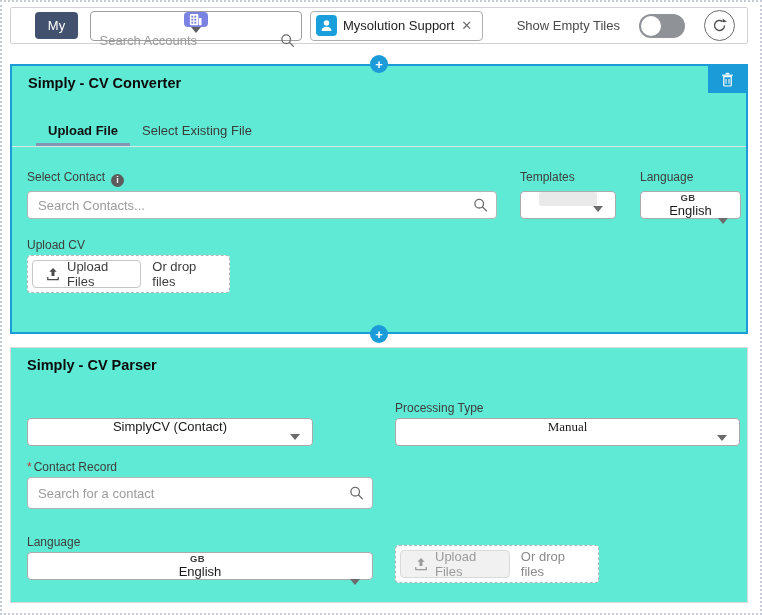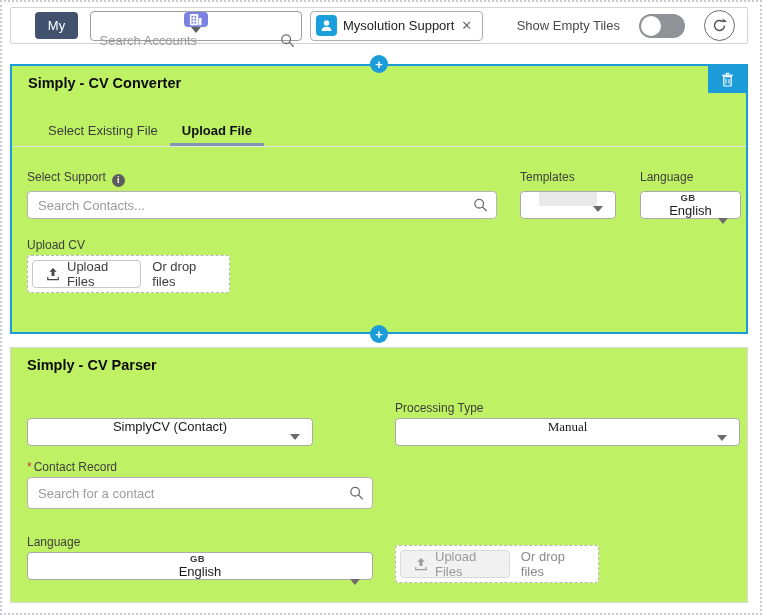--- a/index.html
+++ b/index.html
@@ -61,21 +61,21 @@
   .tb-right { margin-left: auto; display: flex; align-items: center; margin-right: 12px; gap: 19px; }
   .tb-label { font-size: 13px; color: #4a4a4a; }
   .toggle { width: 46px; height: 24px; border-radius: 12px; background: #8f9296; position: relative; cursor: pointer; }
   .toggle .knob { position: absolute; left: 2px; top: 2px; width: 20px; height: 20px; border-radius: 50%; background: #fff; }
   .refresh-btn {
     width: 31px; height: 31px; border-radius: 50%; border: 1px solid #6d6d6d; background: #fff;
     display: flex; align-items: center; justify-content: center; cursor: pointer;
   }
 
   
-  .tile { position: absolute; background: #bef264; }
+  .tile { position: absolute; background: #5eead4; }
   .tile-converter { left: 8px; top: 62px; width: 738px; height: 270px; border: 2px solid var(--accent-blue, #1b9bd8); }
   .tile-parser    { left: 8px; top: 345px; width: 738px; height: 256px; border: 1px solid #d9d9d9; }
   .tile-title { position: absolute; left: 16px; top: 9px; font-size: 14.5px; font-weight: bold; color: #0b0b0b; }
 
   .add-dot {
     position: absolute; left: 50%; width: 18px; height: 18px; margin-left: -9px;
     border-radius: 50%; background: var(--accent-blue, #1b9bd8); color: #fff;
     display: flex; align-items: center; justify-content: center; cursor: pointer; z-index: 3;
   }
   .add-dot::before { content: "+"; font-size: 13px; font-weight: bold; line-height: 1; }
@@ -206,26 +206,26 @@
           <rect x="5" y="0.8" width="4" height="1.8" fill="#fff"></rect>
           <line x1="5.4" y1="7.5" x2="5.4" y2="12.5" stroke="#fff" stroke-width="1.1"></line>
           <line x1="8.6" y1="7.5" x2="8.6" y2="12.5" stroke="#fff" stroke-width="1.1"></line>
         </svg>
       </span>
     </div>
 
     <div class="tile-title">Simply - CV Converter</div>
 
     <div class="tabs">
+      <div class="tab active">Upload File</div>
       <div class="tab">Select Existing File</div>
-      <div class="tab active">Upload File</div>
     </div>
 
     <div class="field-label" style="left:15px; top:104px;">
-      <span>Select Support</span><span class="info-dot"></span>
+      <span>Select Contact</span><span class="info-dot"></span>
     </div>
     <div class="text-input-wrap" style="left:15px; top:125px; width:470px; height:28px;">
       <input class="text-input" type="text" placeholder="Search Contacts..." style="">
       <span class="input-mag">
         <svg viewBox="0 0 16 16" width="15" height="15">
           <circle cx="6.6" cy="6.6" r="4.6" fill="none" stroke="#6e6e6e" stroke-width="1.4"></circle>
           <line x1="10.2" y1="10.2" x2="14.2" y2="14.2" stroke="#6e6e6e" stroke-width="1.4" stroke-linecap="round"></line>
         </svg>
       </span>
     </div>

